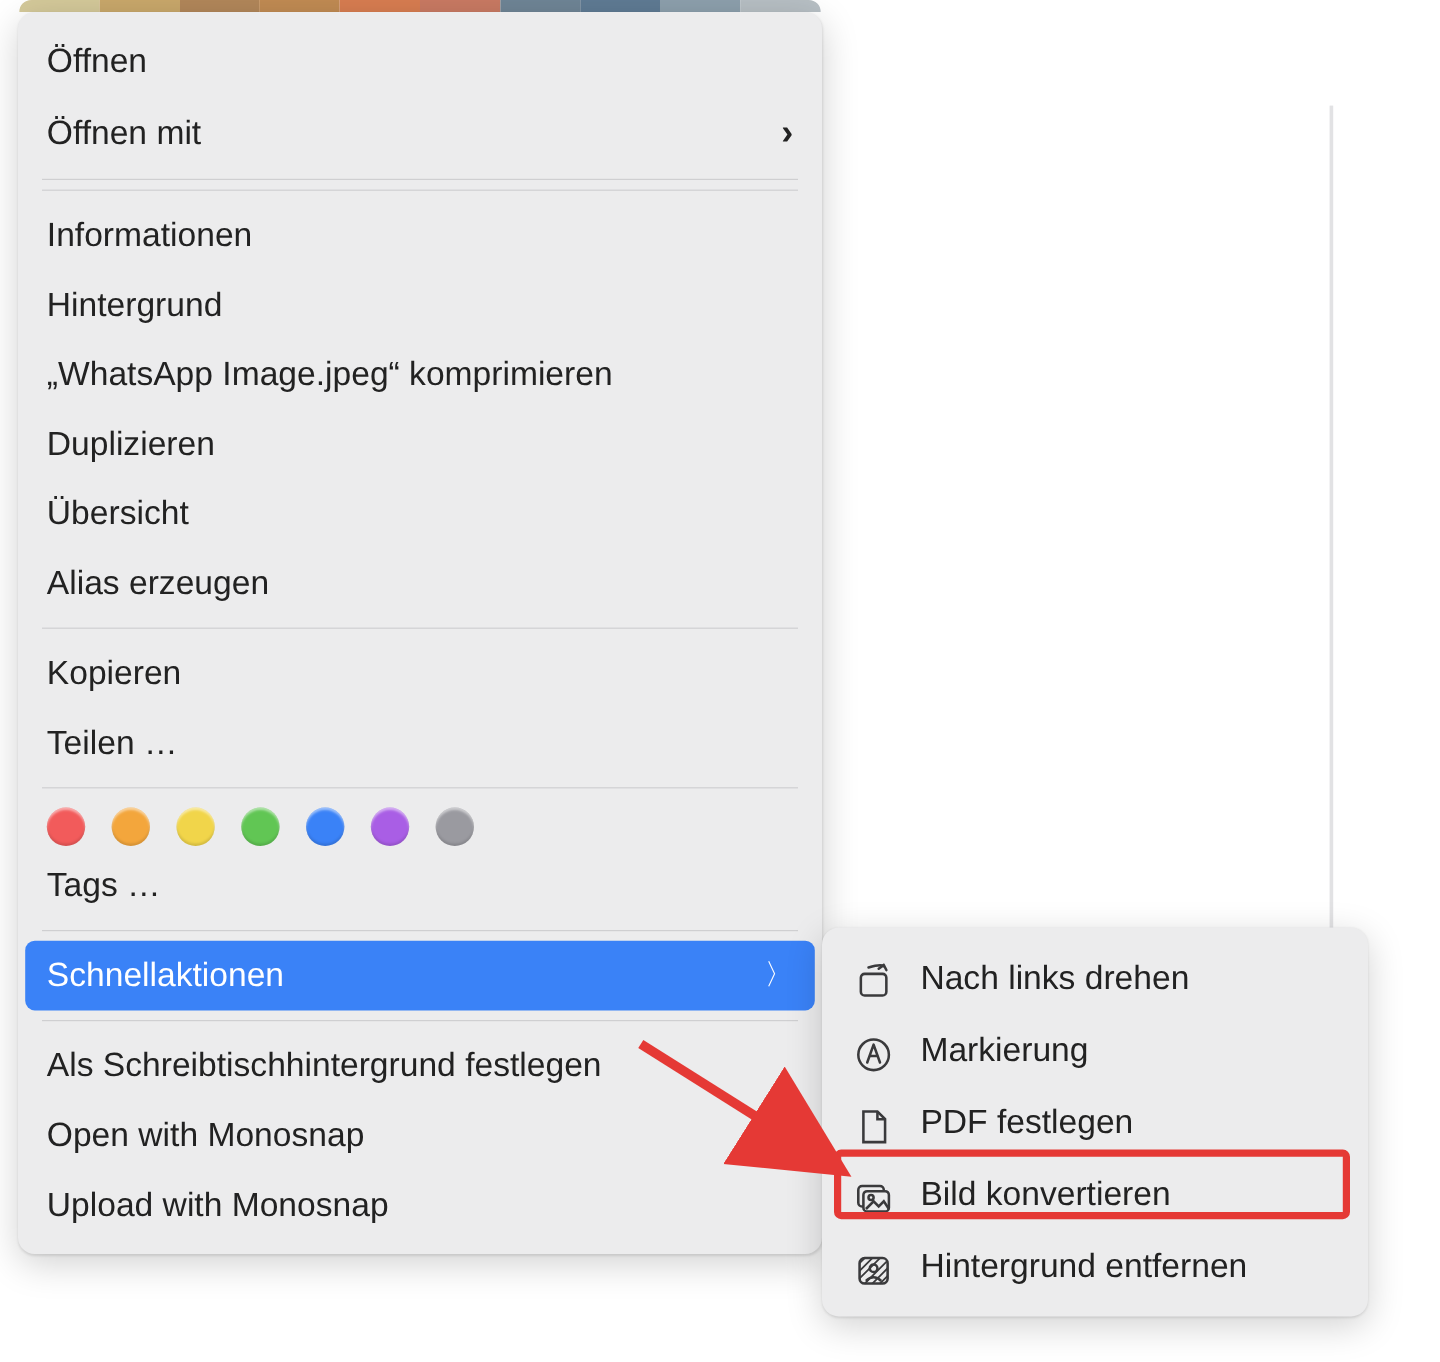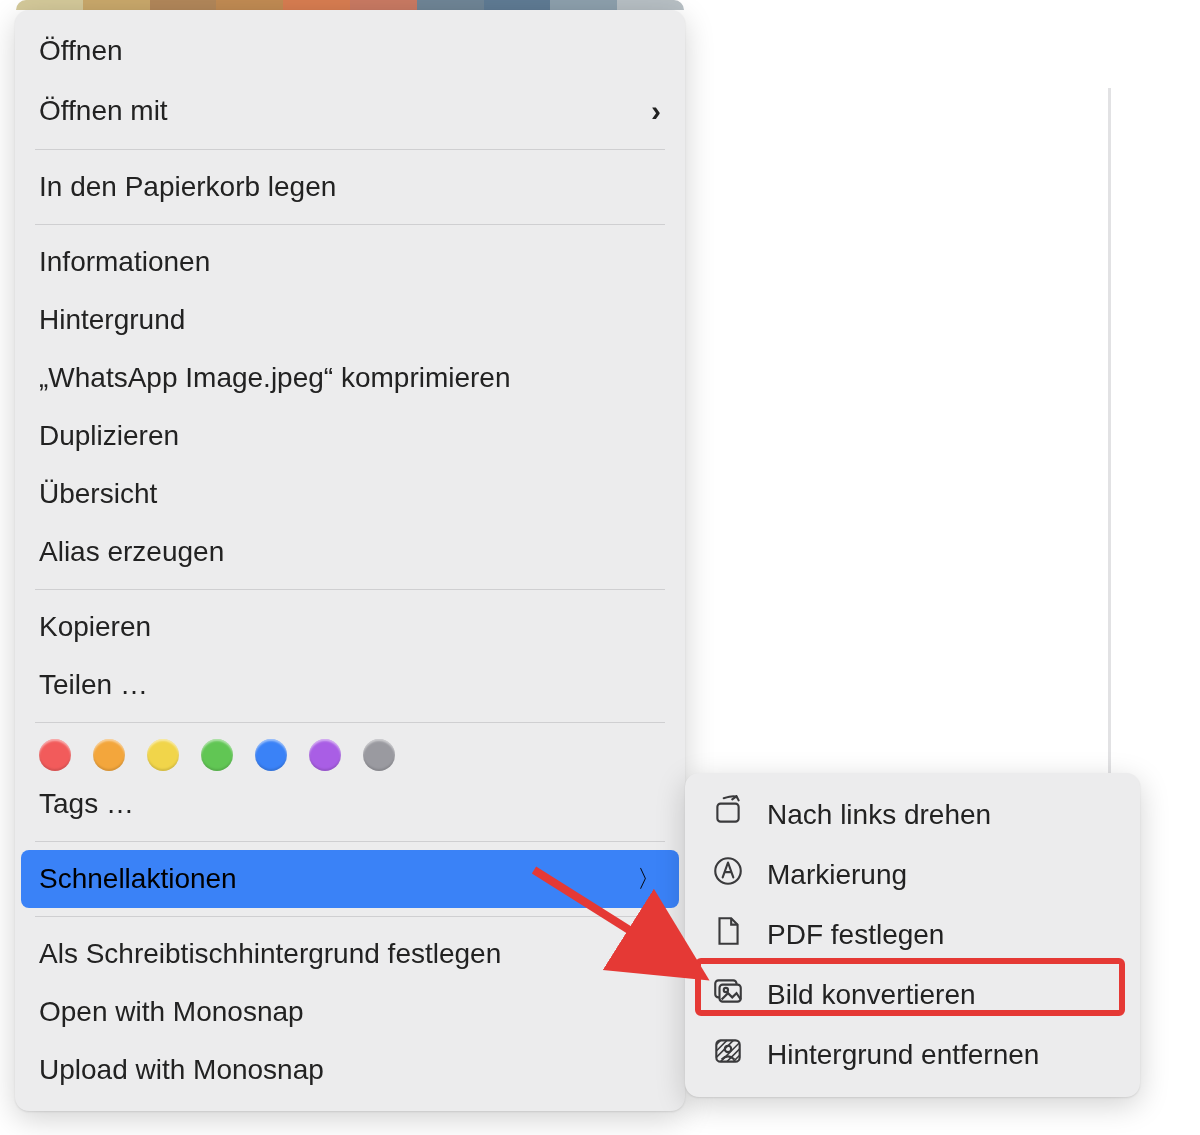--- a/index.html
+++ b/index.html
@@ -26,21 +26,21 @@
   .menu-item {
     padding: 8px 24px;
     display: flex;
     align-items: center;
     justify-content: space-between;
     line-height: 1.5;
     text-align: right;
   }
   .menu-item.selected {
     background: #3a82f7;
-    color: #000000;
+    color: #ffffff;
     margin: 0 6px;
     border-radius: 8px;
     padding-left: 18px;
     padding-right: 18px;
   }
   .menu-sep {
     height: 1px;
     background: #cfcfd1;
     margin: 8px 20px;
   }
@@ -67,21 +67,21 @@
     background: #ececed;
     border-radius: 14px;
     box-shadow: 0 8px 30px rgba(0,0,0,0.18), 0 1px 2px rgba(0,0,0,0.1);
     padding: 12px 0;
     font-size: 28px;
     color: #222;
   }
   .sub-item {
     padding: 9px 26px;
     display: flex;
-    align-items: flex-start;
+    align-items: flex-end;
     gap: 22px;
     line-height: 1.5;
   }
   .sub-icon {
     width: 34px; height: 34px;
     display: inline-flex; align-items: center; justify-content: center;
     flex-shrink: 0;
   }
   .sub-icon svg { width: 34px; height: 34px; }
   .highlight-box {
@@ -132,23 +132,20 @@
   <div class="menu-item">
     <span>Öffnen</span>
   </div>
   <div class="menu-item">
     <span>Öffnen mit</span>
     <span class="chevron">›</span>
   </div>
 
   <div class="menu-sep"></div>
 
-  <div class="menu-item">
-    <span>In den Papierkorb legen</span>
-  </div>
 
   <div class="menu-sep"></div>
 
   <div class="menu-item">
     <span>Informationen</span>
   </div>
   <div class="menu-item">
     <span>Hintergrund</span>
   </div>
   <div class="menu-item">

